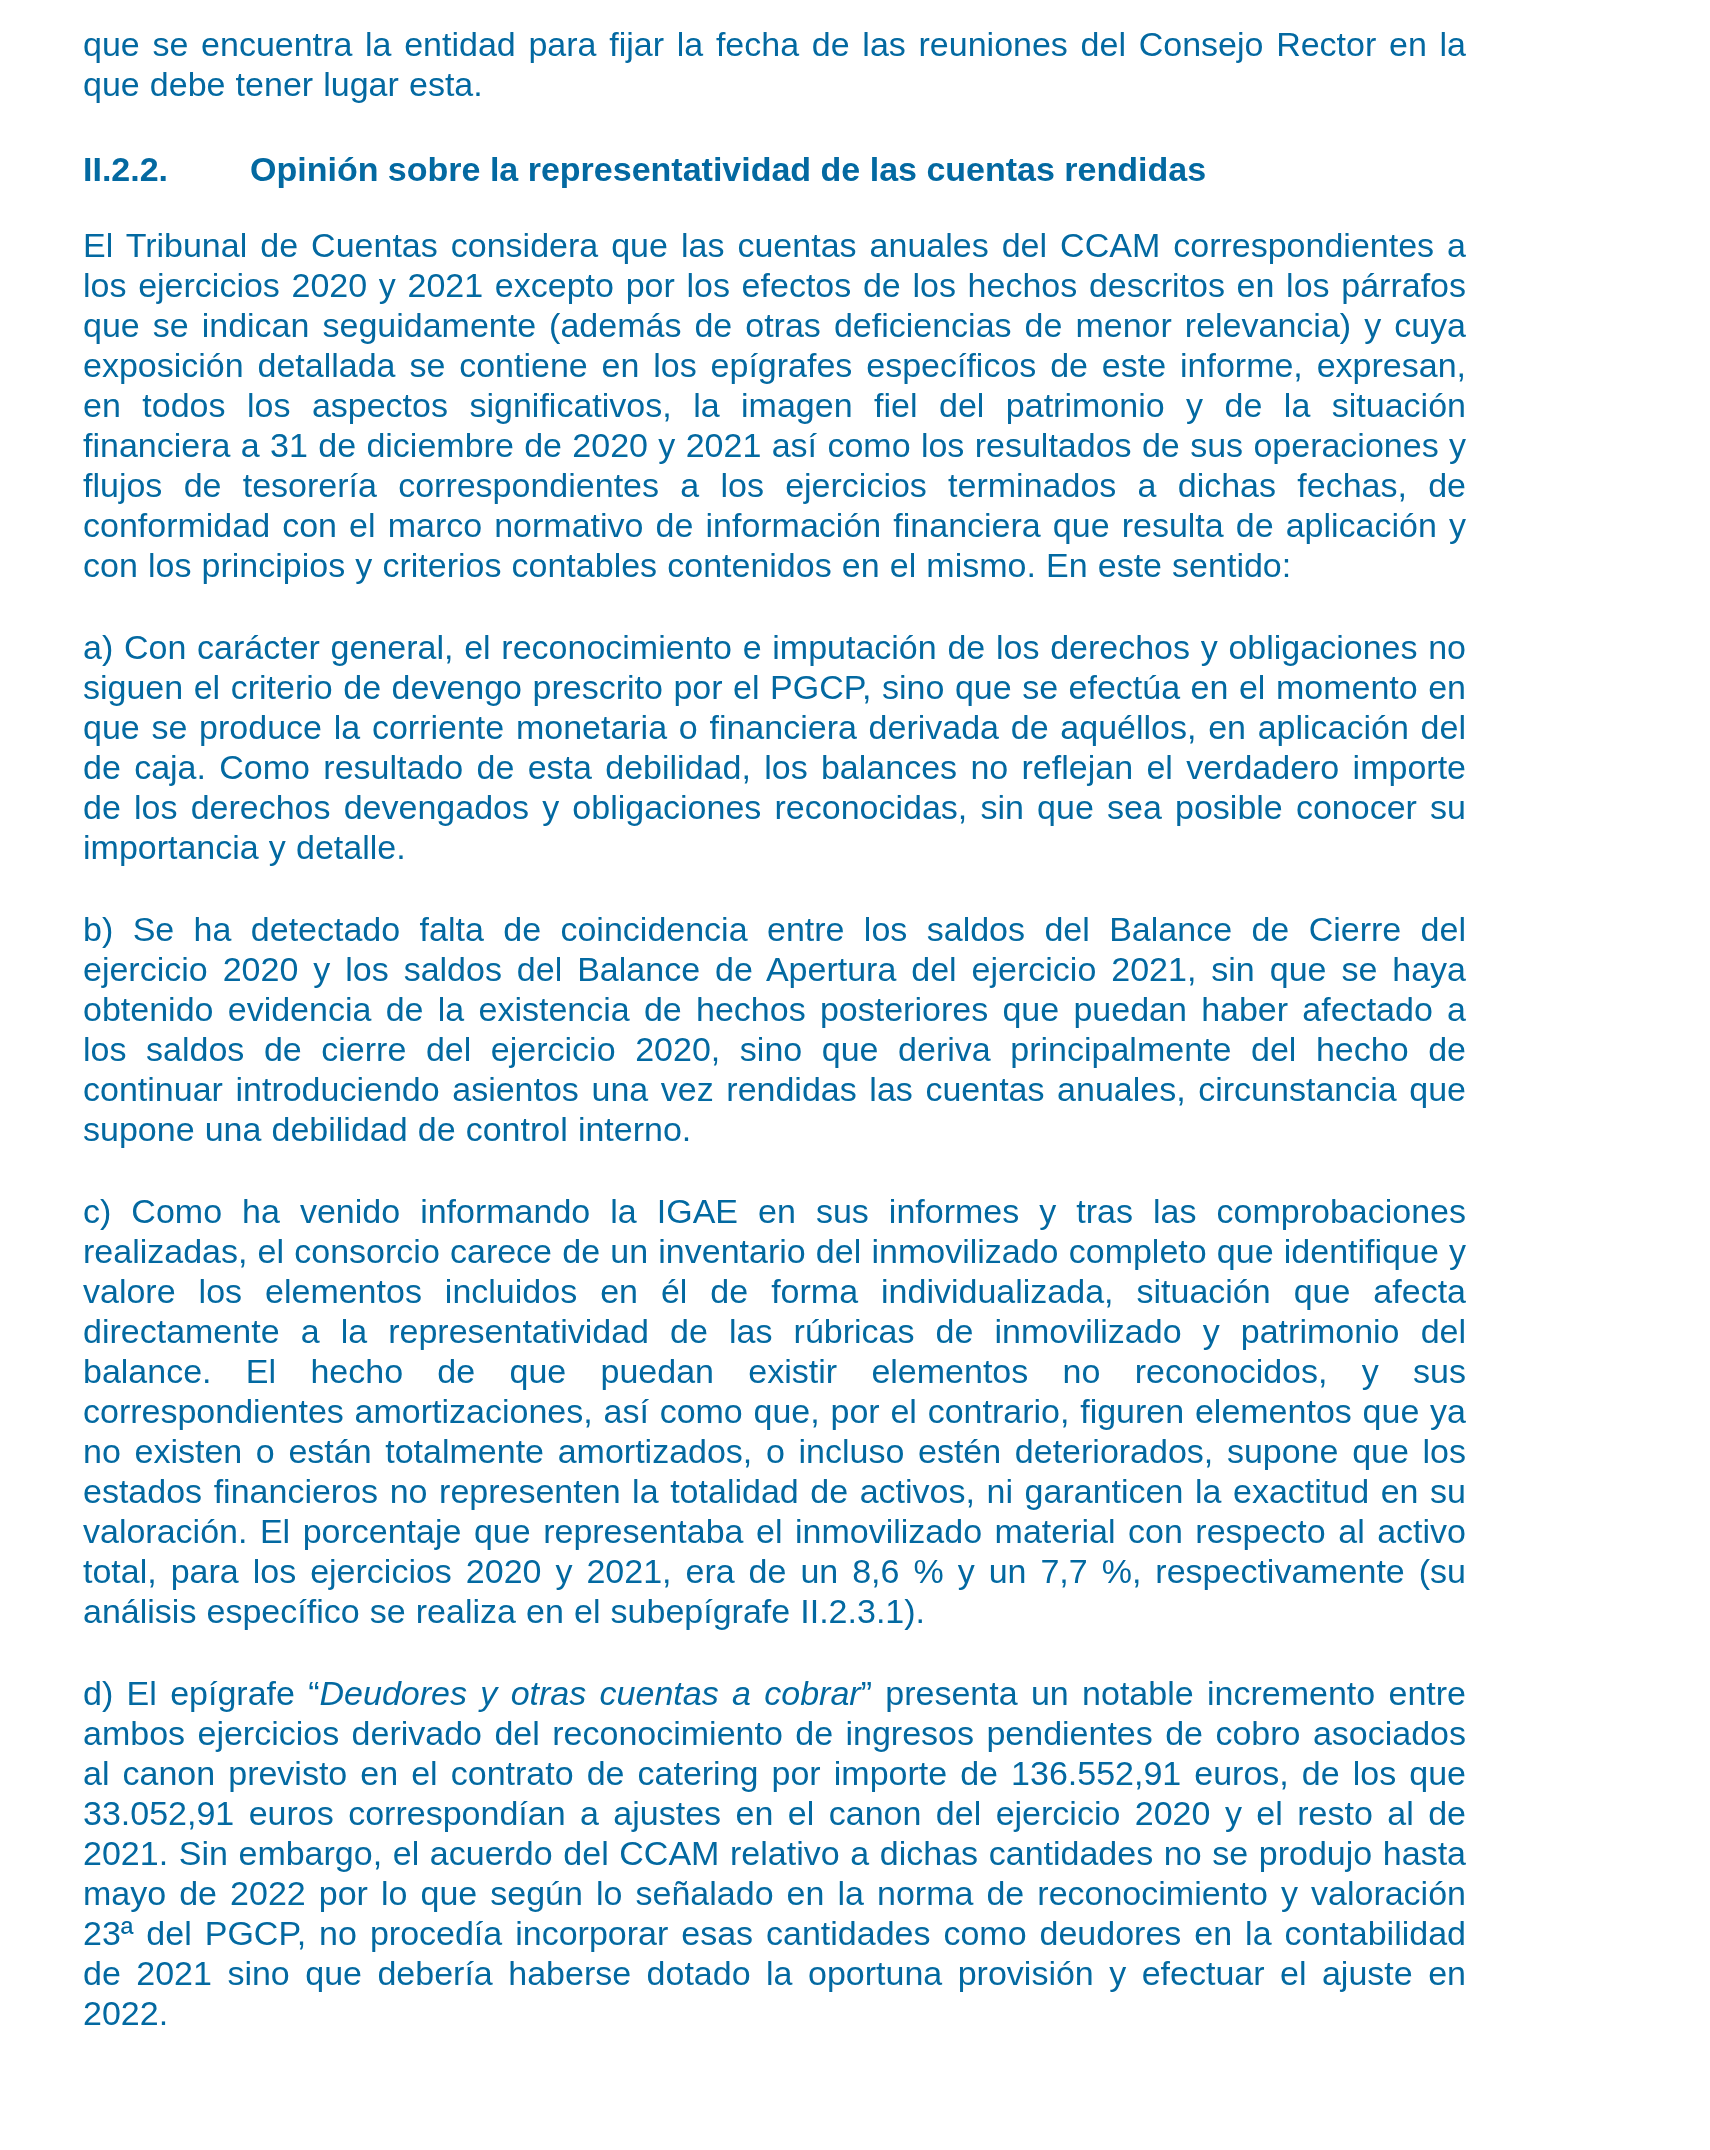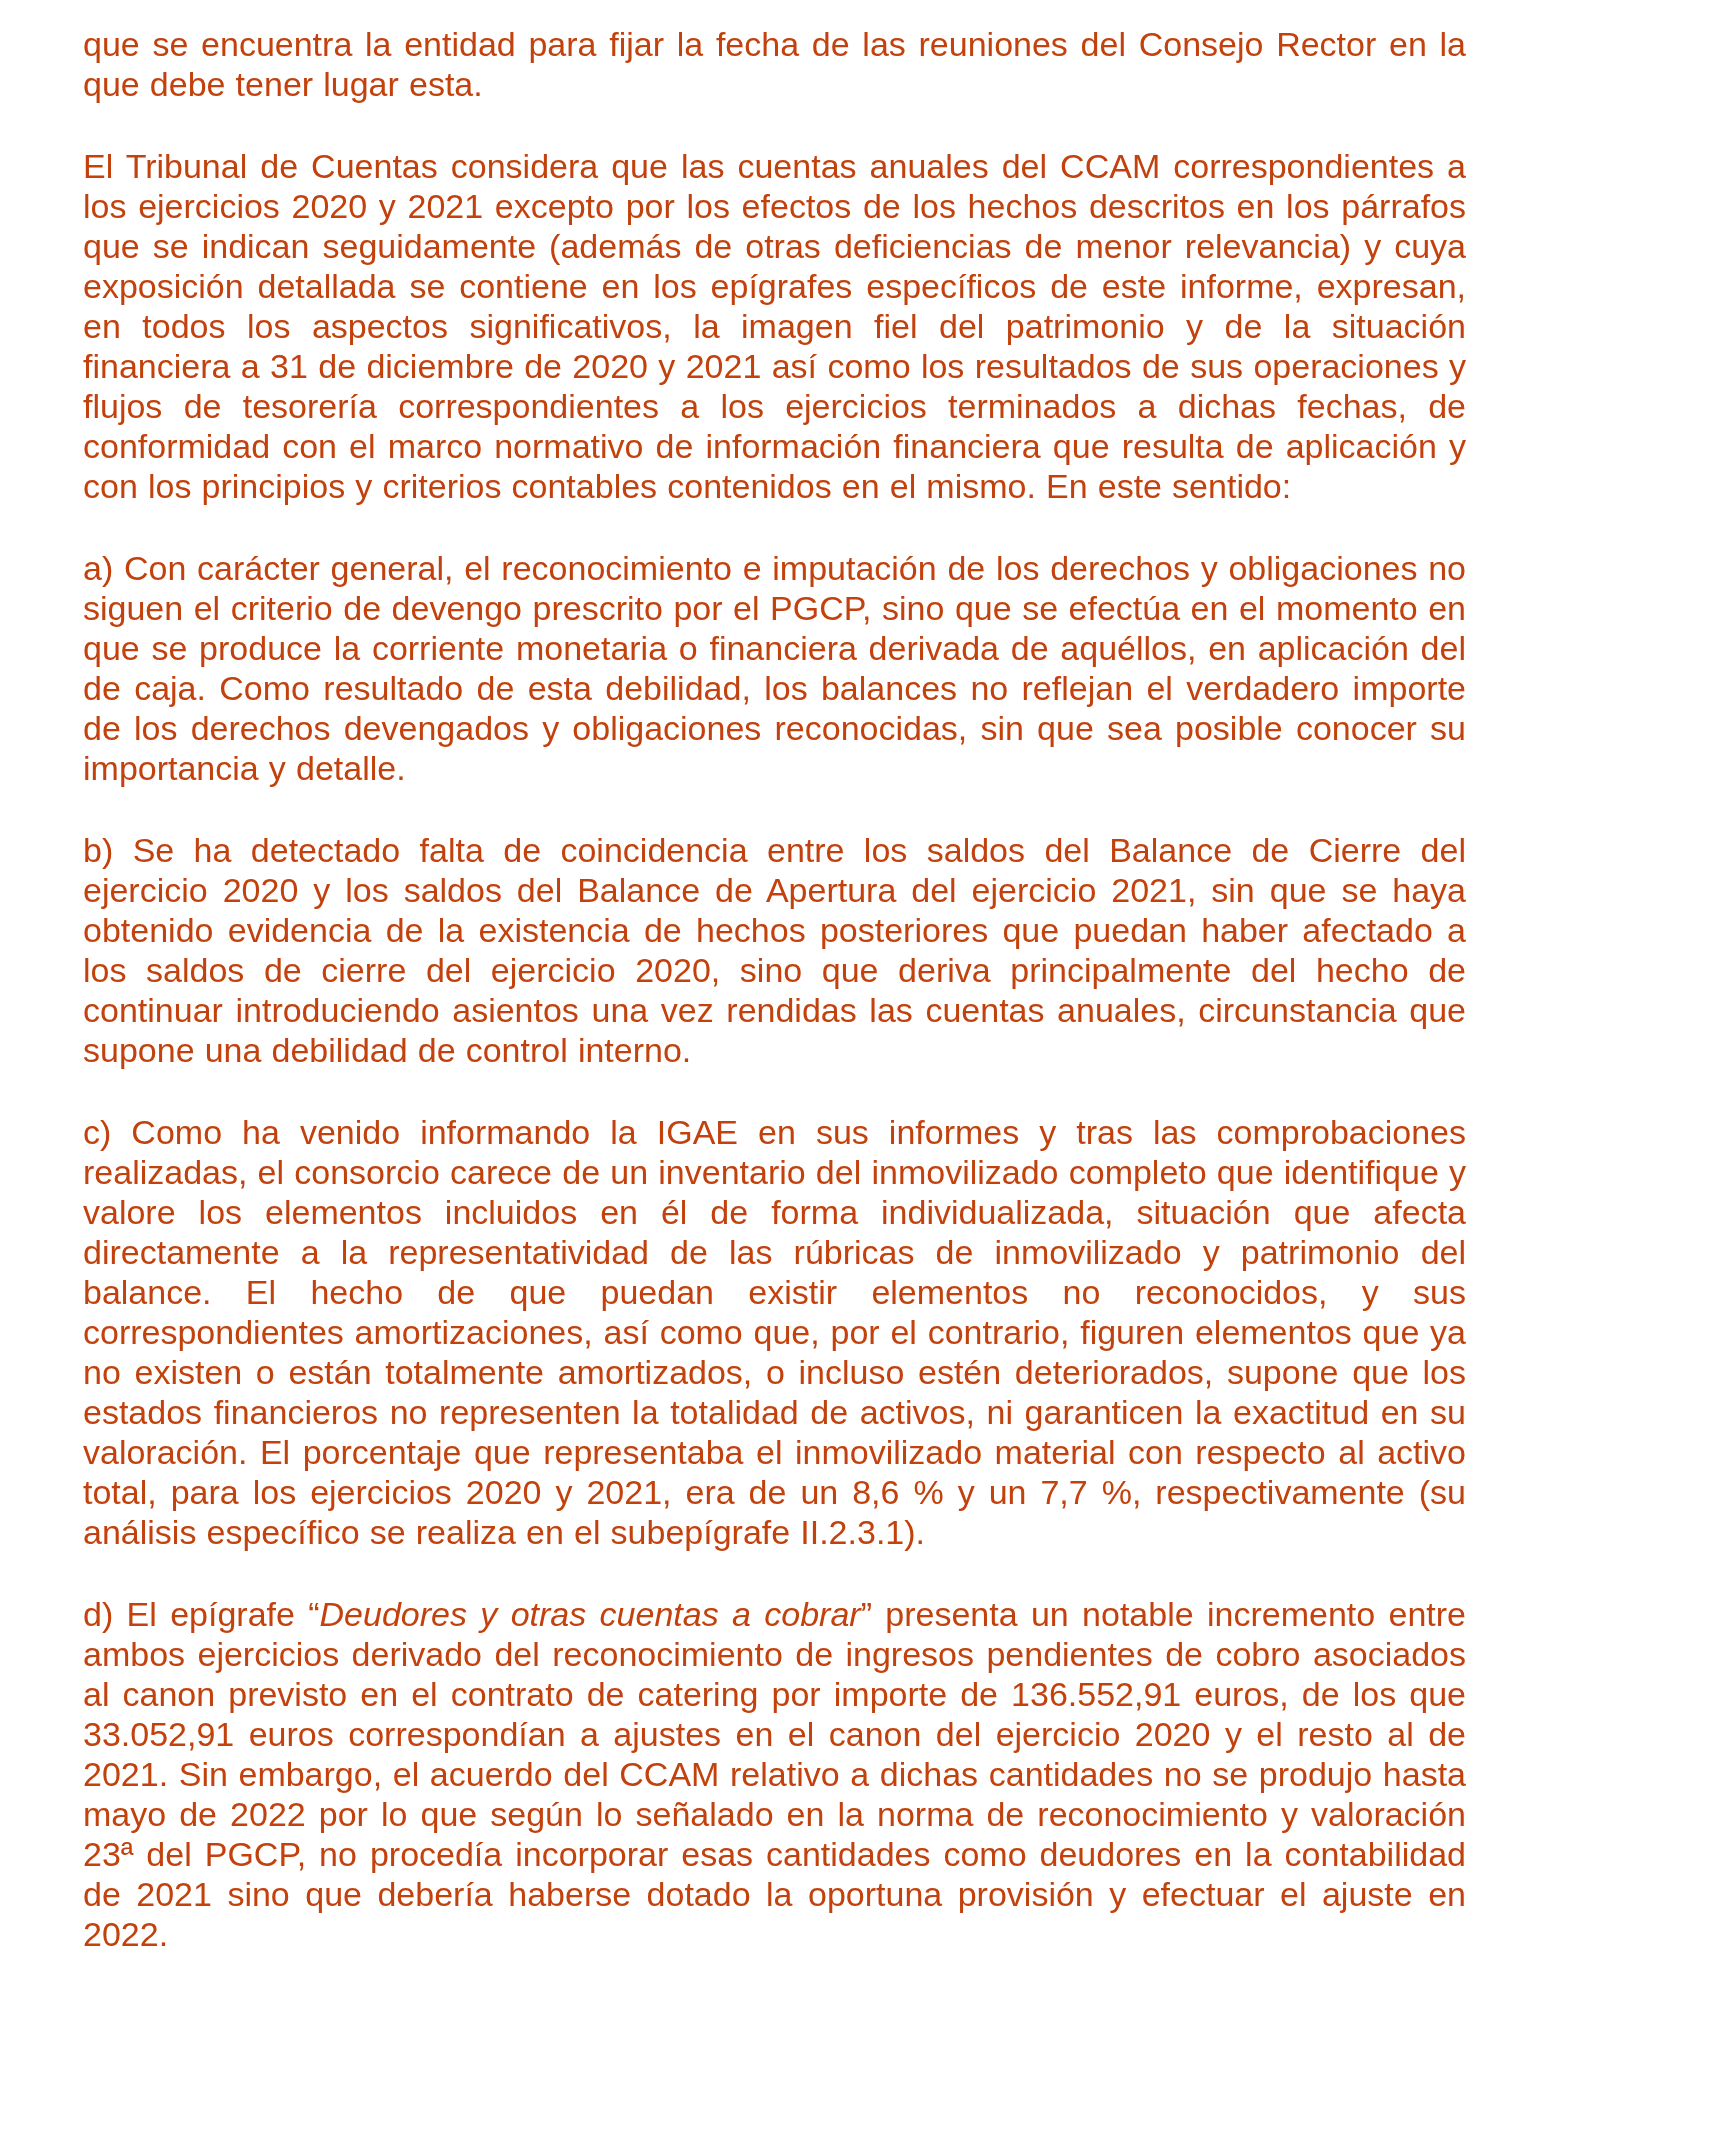--- a/index.html
+++ b/index.html
@@ -13,21 +13,21 @@
     box-sizing: border-box;
     position: relative;
     overflow: hidden;
   }
   .page {
     box-sizing: border-box;
     width: 1550px;
     height: 2151px;
     padding: 24px 84px 0 83px;
     background: #ffffff;
-    color: #c2410c;
+    color: #0369a1;
     font-family: "Liberation Sans", "DejaVu Sans", sans-serif;
     font-size: 34px;
     line-height: 40px;
   }
   .para {
     margin: 0 0 42px 0;
     text-align: justify;
     word-spacing: 0.02em;
   }
   .section-heading {
@@ -47,20 +47,24 @@
   }
 </style>
 </head>
 <body>
 
 <div class="page">
 
   <p class="para">que se encuentra la entidad para fijar la fecha de las reuniones del Consejo Rector en la que debe tener lugar esta.</p>
 
 
+  <p class="section-heading">
+    <span class="hnum">II.2.2.</span>
+    <span class="htitle">Opinión sobre la representatividad de las cuentas rendidas</span>
+  </p>
 
   <p class="para">El Tribunal de Cuentas considera que las cuentas anuales del CCAM correspondientes a los ejercicios 2020 y 2021 excepto por los efectos de los hechos descritos en los párrafos que se indican seguidamente (además de otras deficiencias de menor relevancia) y cuya exposición detallada se contiene en los epígrafes específicos de este informe, expresan, en todos los aspectos significativos, la imagen fiel del patrimonio y de la situación financiera a 31 de diciembre de 2020 y 2021 así como los resultados de sus operaciones y flujos de tesorería correspondientes a los ejercicios terminados a dichas fechas, de conformidad con el marco normativo de información financiera que resulta de aplicación y con los principios y criterios contables contenidos en el mismo. En este sentido:</p>
 
   <p class="para">a) Con carácter general, el reconocimiento e imputación de los derechos y obligaciones no siguen el criterio de devengo prescrito por el PGCP, sino que se efectúa en el momento en que se produce la corriente monetaria o financiera derivada de aquéllos, en aplicación del de caja. Como resultado de esta debilidad, los balances no reflejan el verdadero importe de los derechos devengados y obligaciones reconocidas, sin que sea posible conocer su importancia y detalle.</p>
 
   <p class="para">b) Se ha detectado falta de coincidencia entre los saldos del Balance de Cierre del ejercicio 2020 y los saldos del Balance de Apertura del ejercicio 2021, sin que se haya obtenido evidencia de la existencia de hechos posteriores que puedan haber afectado a los saldos de cierre del ejercicio 2020, sino que deriva principalmente del hecho de continuar introduciendo asientos una vez rendidas las cuentas anuales, circunstancia que supone una debilidad de control interno.</p>
 
   <p class="para">c) Como ha venido informando la IGAE en sus informes y tras las comprobaciones realizadas, el consorcio carece de un inventario del inmovilizado completo que identifique y valore los elementos incluidos en él de forma individualizada, situación que afecta directamente a la representatividad de las rúbricas de inmovilizado y patrimonio del balance. El hecho de que puedan existir elementos no reconocidos, y sus correspondientes amortizaciones, así como que, por el contrario, figuren elementos que ya no existen o están totalmente amortizados, o incluso estén deteriorados, supone que los estados financieros no representen la totalidad de activos, ni garanticen la exactitud en su valoración. El porcentaje que representaba el inmovilizado material con respecto al activo total, para los ejercicios 2020 y 2021, era de un 8,6 % y un 7,7 %, respectivamente (su análisis específico se realiza en el subepígrafe II.2.3.1).</p>
 
   <p class="para">

